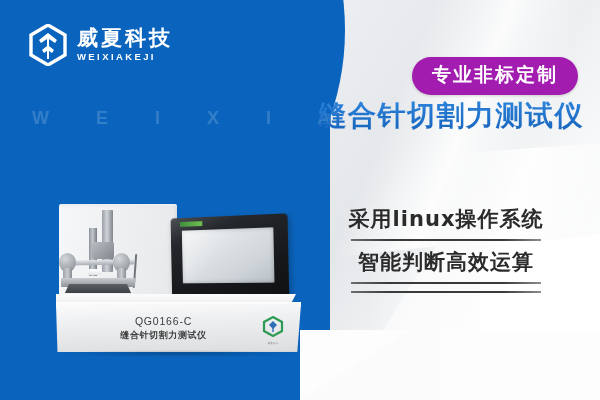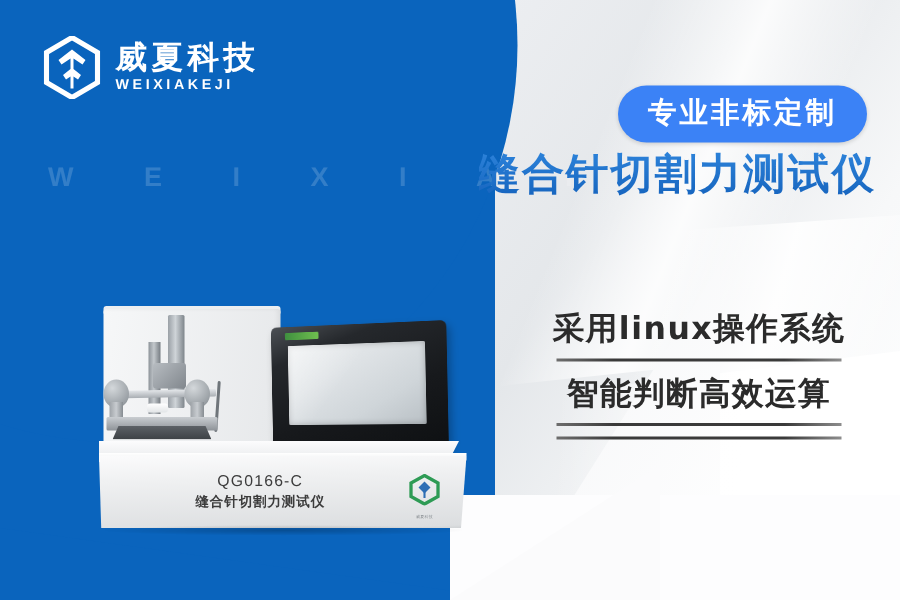--- a/index.html
+++ b/index.html
@@ -77,50 +77,50 @@
   
   .watermark{
     position:absolute;left:32px;top:108px;
     font-size:18px;font-weight:bold;letter-spacing:21px;
     color:rgba(255,255,255,.17);white-space:nowrap;
   }
 
   
   .pill{
     position:absolute;right:22px;top:57px;
-    background:#3b82f6;color:#fff;border-radius:20px;
+    background:#a21caf;color:#fff;border-radius:20px;
     padding:5px 20px 7px 20px;
     font-family:"DejaVu Sans","Liberation Sans",sans-serif;
     font-size:19px;font-weight:bold;letter-spacing:2px;
     box-shadow:0 1px 3px rgba(0,0,0,.16);
   }
   .headline{
     position:absolute;right:16px;top:97px;
     font-family:"DejaVu Sans","Liberation Sans",sans-serif;
     font-size:28px;font-weight:bold;letter-spacing:1.5px;
     color:#1a6fcb;
     background:linear-gradient(180deg,#2f86dd 0%,#1461bb 100%);
     -webkit-background-clip:text;background-clip:text;
     -webkit-text-fill-color:transparent;
     white-space:nowrap;
   }
-  .features{position:absolute;right:10px;top:205px;width:248px;}
+  .features{position:absolute;right:30px;top:205px;width:248px;}
   .feature{margin-bottom:7px;}
   .feature-txt{
     font-family:"DejaVu Sans","Liberation Sans",sans-serif;
     font-size:21px;font-weight:bold;color:#2b2b2b;letter-spacing:1px;
     text-align:center;white-space:nowrap;
   }
   .feature-line{
     height:2px;margin:6px auto 0 auto;width:190px;
     background:linear-gradient(90deg,#6d6d6d,#3a3a3a 20%,#3a3a3a 80%,#8d8d8d);
   }
 
   
-  .machine{position:absolute;left:66px;top:198px;width:265px;height:160px;}
+  .machine{position:absolute;left:56px;top:198px;width:265px;height:160px;}
   .m-backpanel{
     position:absolute;left:3px;top:8px;width:118px;height:98px;
     background:linear-gradient(100deg,#f6f7f8,#e6e8ea);
     border-radius:2px 2px 0 0;
     box-shadow:inset -2px 0 3px rgba(0,0,0,.05);
   }
   .m-backpanel-top{
     position:absolute;left:3px;top:6px;width:118px;height:5px;
     background:#eceef0;border-radius:2px 2px 0 0;
   }

